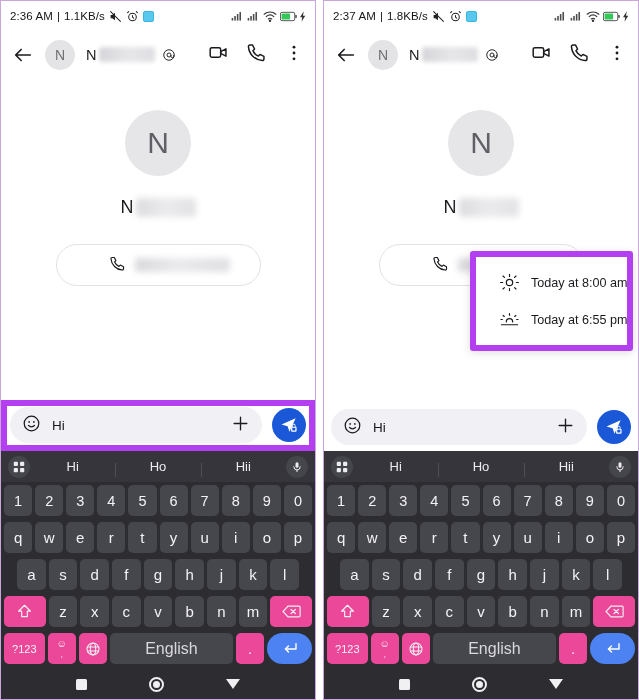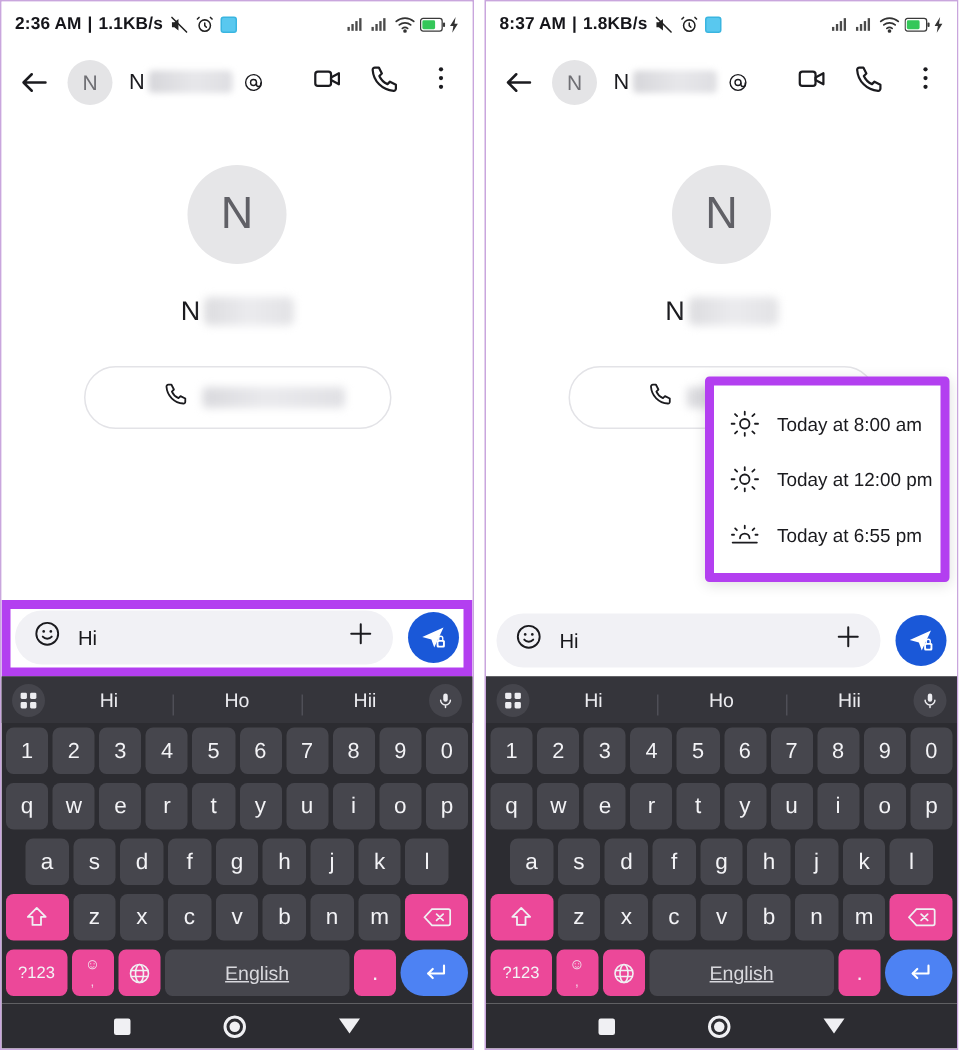--- a/index.html
+++ b/index.html
@@ -29,21 +29,21 @@
   .statusbar {
     height: 30px;
     background: #ffffff;
     display: flex;
     align-items: center;
     padding: 0 9px;
     flex: 0 0 auto;
   }
   .sb-left {
     display: flex; align-items: center; gap: 4px;
-    font-size: 11.5px; color: #15151a; letter-spacing: .1px; font-weight: bold;
+    font-size: 11.5px; color: #15151a; letter-spacing: .1px;
   }
   .sb-right {
     margin-left: auto;
     display: flex; align-items: center; gap: 3px;
   }
   .sb-icon { display: inline-flex; align-items: center; }
   .sq-blue {
     width: 11px; height: 11px; border-radius: 2px;
     background: #59c8ef; border: 1.5px solid #3ab5e0;
   }
@@ -121,21 +121,21 @@
   }
 
   
   .schedule-popup {
     position: absolute;
     right: 5px; top: 173px;
     background: #ffffff;
     border: 6px solid #b33ff0;
     border-radius: 3px;
     box-shadow: 0 2px 9px rgba(0,0,0,.13);
-    padding: 7px 0;
+    padding: 7px 13px;
     width: 163px;
     z-index: 7;
   }
   .sched-item {
     display: flex; align-items: center;
     gap: 12px;
     padding: 9px 11px;
     cursor: pointer;
   }
   .sched-label {
@@ -224,23 +224,22 @@
     border-radius: 5px;
     display: flex; align-items: center; justify-content: center;
     color: #f3f3f6; font-size: 15px;
     cursor: pointer;
     user-select: none;
   }
   .key.numkey { font-size: 14.5px; }
   .key.wide { flex: 1.45 1 0; }
   .key.dark { background: #ec4899; }
   .key.space {
-    flex: 4.4 1 0; font-size: 13px; color: #d8d8dd;
+    flex: 4.4 1 0; font-size: 16px; color: #d8d8dd;
     background: #46464d;
-    text-decoration: underline;
   }
   .key.enter {
     flex: 1.6 1 0;
     background: #4d82f3; border-radius: 16px;
   }
   .key.small-glyph { font-size: 11px; }
   .row-abc { padding-left: 16px; padding-right: 16px; }
   .subsym {
     display: flex; flex-direction: column; align-items: center;
     line-height: 1; gap: 1px;
@@ -545,21 +544,21 @@
           <i></i>
         </span>
       <span class="nav-tri"></span>
     </div>
   </div>
 
   <div class="panel">
 
     <div class="statusbar">
       <div class="sb-left">
-        <span>8:37 AM</span>
+        <span>2:37 AM</span>
         <span>|</span>
         <span>1.8KB/s</span>
         <span class="sb-icon">
           <svg width="13" height="13" viewBox="0 0 24 24" fill="none" stroke="#222" stroke-width="1.9" stroke-linecap="round">
             <path d="M11 5 6 9H3v6h3l5 4z" fill="#222" stroke="none"></path>
             <path d="M3 3l18 18"></path>
           </svg>
         </span>
         <span class="sb-icon">
           <svg width="13" height="13" viewBox="0 0 24 24" fill="none" stroke="#222" stroke-width="1.9" stroke-linecap="round">
@@ -670,29 +669,20 @@
 
       <div class="schedule-popup">
         <div class="sched-item">
           <span class="sched-icon">
             <svg width="19" height="19" viewBox="0 0 24 24" fill="none" stroke="#1b1b1f" stroke-width="1.5" stroke-linecap="round">
               <circle cx="12" cy="12" r="4"></circle>
               <path d="M12 1.8v2.6M12 19.6v2.6M3.4 12H.8M23.2 12h-2.6M5.6 5.6 3.8 3.8M20.2 20.2l-1.8-1.8M18.4 5.6l1.8-1.8M3.8 20.2l1.8-1.8"></path>
             </svg>
           </span>
           <span class="sched-label">Today at 8:00 am</span>
-        </div>
-        <div class="sched-item">
-          <span class="sched-icon">
-            <svg width="19" height="19" viewBox="0 0 24 24" fill="none" stroke="#1b1b1f" stroke-width="1.5" stroke-linecap="round">
-              <circle cx="12" cy="12" r="4"></circle>
-              <path d="M12 1.8v2.6M12 19.6v2.6M3.4 12H.8M23.2 12h-2.6M5.6 5.6 3.8 3.8M20.2 20.2l-1.8-1.8M18.4 5.6l1.8-1.8M3.8 20.2l1.8-1.8"></path>
-            </svg>
-          </span>
-          <span class="sched-label">Today at 12:00 pm</span>
         </div>
         <div class="sched-item">
           <span class="sched-icon">
             <svg width="19" height="19" viewBox="0 0 24 24" fill="none" stroke="#1b1b1f" stroke-width="1.5" stroke-linecap="round">
               <path d="M8 15a4 4 0 0 1 8 0"></path>
               <path d="M12 4.4v2.2M5.4 8.2 3.9 6.7M18.6 8.2l1.5-1.5M3 12H1.2M22.8 12H21"></path>
               <path d="M1.8 18.6h20.4"></path>
             </svg>
           </span>
           <span class="sched-label">Today at 6:55 pm</span>

